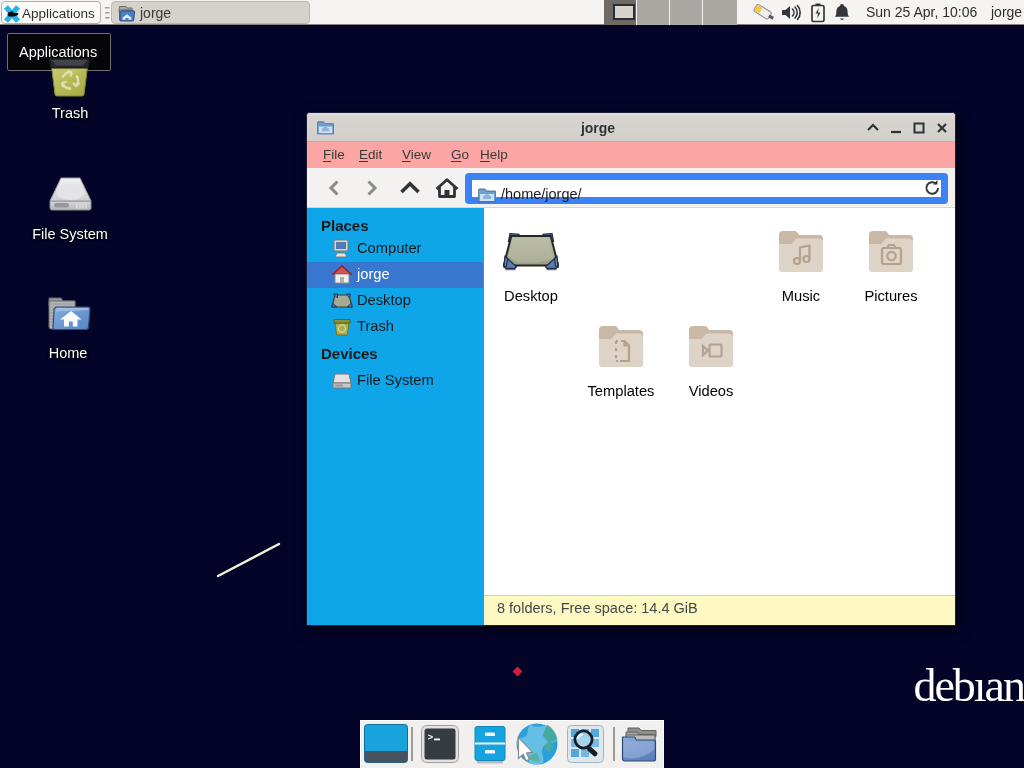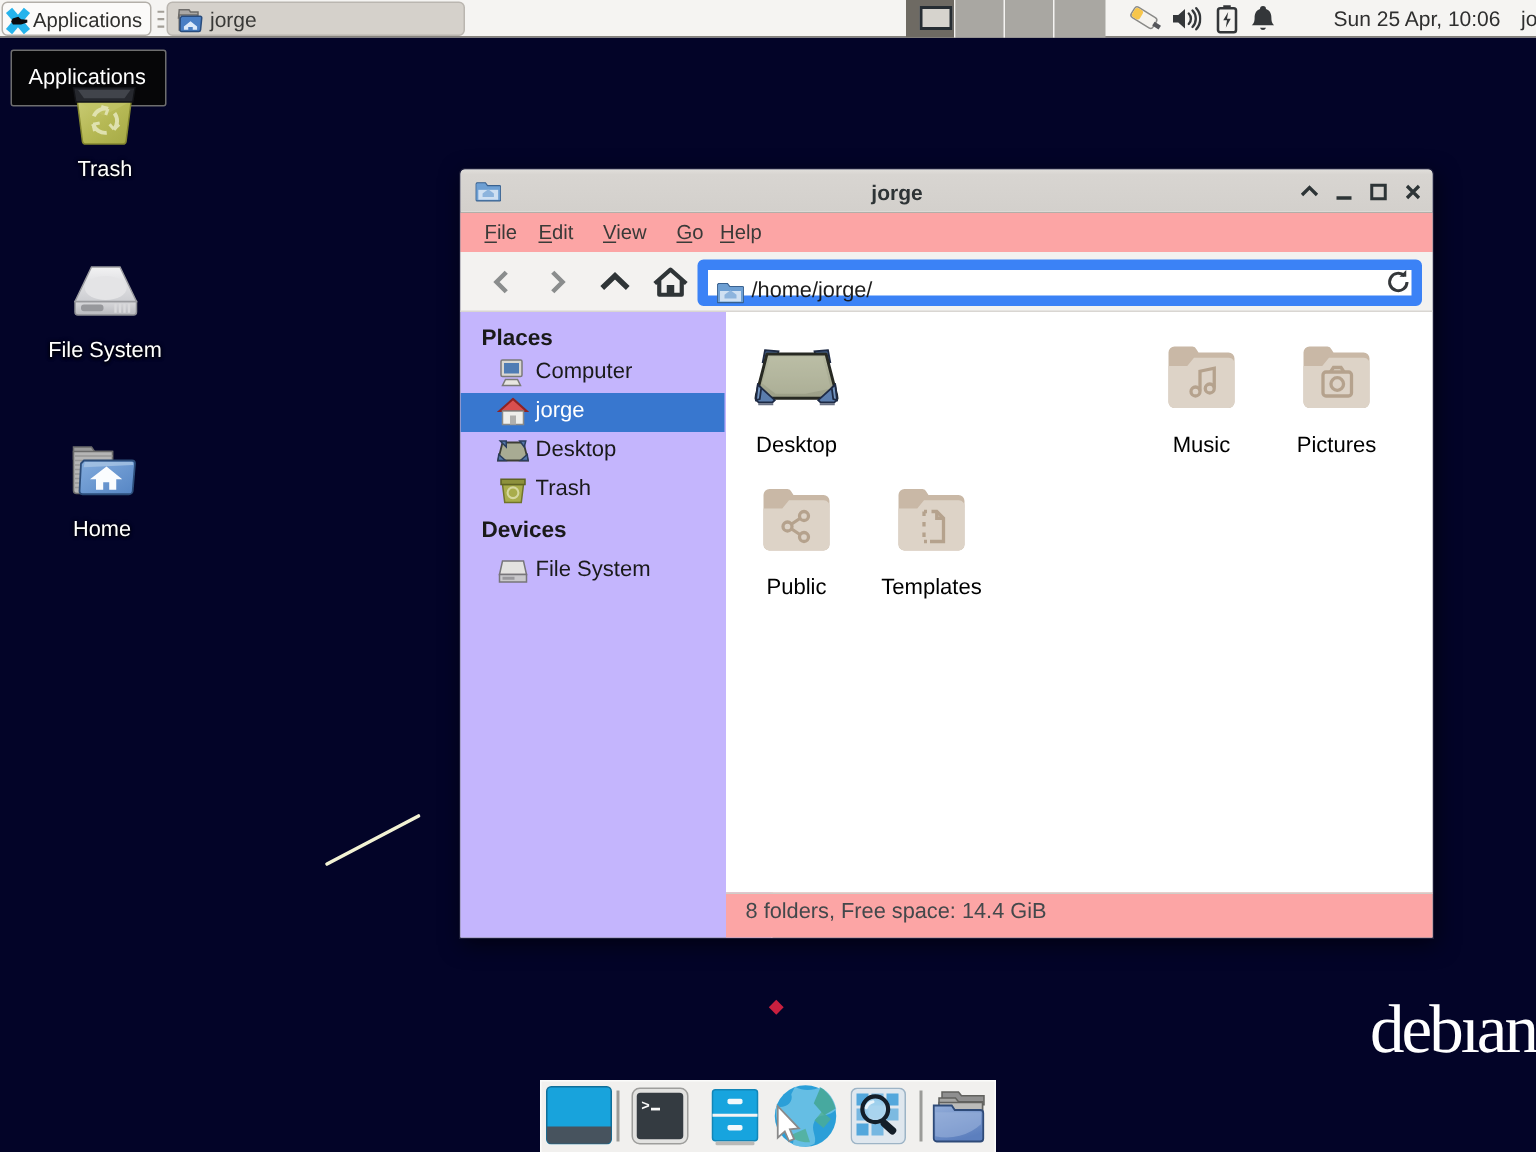--- a/index.html
+++ b/index.html
@@ -11,51 +11,51 @@
   #panel { left:0; top:0; width:1024px; height:25px; background:#f5f4f2; border-bottom:1px solid #85827c; }
   #appbtn { left:1px; top:1px; width:100px; height:23px; background:#fbfaf9; border:1px solid #b3afa9; border-radius:4px; }
   #appbtn span { position:absolute; left:20px; top:3.5px; font-size:13.5px; color:#2f2f2d; }
   #grip { left:104px; top:7px; width:7px; height:12px; }
   #taskbtn { left:111px; top:1px; width:199px; height:23px; background:#d5d1cb; border:1px solid #bab6b0; border-radius:4px; }
   #taskbtn span { position:absolute; left:28px; top:3px; font-size:14px; color:#3a3a38; }
   #pager { left:604px; top:0; width:133px; height:25px; background:#a9a7a2; display:flex; }
   #pager .ws { width:33px; height:25px; border-right:1px solid #f5f4f2; position:relative; }
   #pager .ws.active { background:#6e6a63; }
   #pager .win { position:absolute; left:9px; top:4px; width:22px; height:16px; background:#d6d3cd; border:2px solid #262d33; }
-  .traytext { top:4px; font-size:14px; color:#2f2f2f;margin-left:23px; }
+  .traytext { top:4px; font-size:14px; color:#2f2f2f; }
 
   
   #tooltip { left:7px; top:33px; width:104px; height:38px; background:#060608; border:1px solid #6e6e6e; border-radius:2px; z-index:5; }
   #tooltip span { position:absolute; left:11px; top:10px; font-size:14.5px; color:#fff; }
 
   
   .dlabel { font-size:14.5px; color:#fff; text-align:center; text-shadow:0 1px 2px #000, 0 0 3px #000; z-index:7; }
 
   
   #win { left:306px; top:112px; width:650px; height:514px; background:#fff; border:1px solid #1c1d38; border-radius:4px 4px 0 0; box-shadow:2px 4px 14px rgba(0,0,0,0.55); z-index:3; }
   #titlebar { left:0; top:0; width:648px; height:29px; background:linear-gradient(#e0deda 0%, #d8d5d1 12%, #d3d0cc 100%); border-radius:3px 3px 0 0; border-bottom:1px solid #b2aea8; }
   #title { width:100%; text-align:center; top:7px; font-size:14px; font-weight:bold; color:#2e3436; }
   .winbtn { top:8px; width:14px; height:14px; }
   #menubar { left:0; top:29px; width:648px; height:26px; background:#fca5a5; }
   .menuitem { top:5px; font-size:13.5px; color:#3a3a38; }
   .menuitem u { text-decoration:underline; text-underline-offset:2px; }
   #toolbar { left:0; top:55px; width:648px; height:40px; background:#f3f2f0; border-bottom:1px solid #d9d6d2; }
   #pathbar { left:158px; top:5px; width:483px; height:31px; background:#fff; border:7px solid #3b82f6; border-radius:4px; }
   #pathbar span { position:absolute; left:29px; top:6px; font-size:14.5px; color:#1c1c1c; }
-  #sidebar { left:0; top:95px; width:208px; height:417px; background:#c4b5fd; border-right:1px solid #d9d6d2; overflow:hidden; }
+  #sidebar { left:0; top:95px; width:208px; height:417px; background:#0ea5e9; border-right:1px solid #d9d6d2; overflow:hidden; }
   .shead { left:14px; font-size:15px; font-weight:bold; color:#1a1a1a; }
   .srow { left:0; width:176px; height:26px; }
   .srow span { position:absolute; left:50px; top:4px; font-size:14.7px; color:#1a1a1a; }
   .srow.sel { background:#3877cf; }
   .srow.sel span { color:#fff; }
   .srow svg { position:absolute; left:24px; top:3px; }
   #mainarea { left:177px; top:95px; width:471px; height:387px; background:#fff; }
   .fitem { width:90px; text-align:center; }
   .fitem .flabel { margin-top:8px; font-size:14.7px; color:#000; }
-  #statusbar { left:177px; top:482px; width:471px; height:30px; background:#fca5a5; border-top:1px solid #d0cdc8; }
+  #statusbar { left:177px; top:482px; width:471px; height:30px; background:#fef9c3; border-top:1px solid #d0cdc8; }
   #statusbar span { position:absolute; left:13px; top:3.5px; font-size:14.5px; color:#43484b; }
 
   
   #debian { left:0; top:659px; width:1024px; text-align:right; font-family:"Liberation Serif", serif; font-size:46px; color:#fff; letter-spacing:-2px; }
   #idot { left:514px; top:668px; width:7px; height:7px; background:#c9203f; transform:rotate(45deg); }
 
   
   #dock { left:360px; top:720px; width:304px; height:48px; background:#f1f0ee; border:1px solid #fbfbfa; border-bottom:none; }
   .dsep { top:6px; width:2px; height:34px; background:#9b9b98; }
 </style>
@@ -355,44 +355,42 @@
         <path d="M6 3 h12 a3 3 0 0 1 2.6 1.8 L22 7 H42 a4 4 0 0 1 4 4 v29 a4 4 0 0 1 -4 4 H6 a4 4 0 0 1 -4 -4 V7 a4 4 0 0 1 4 -4 Z" fill="#c9b8a6"></path>
         <path d="M2 16 h12.5 l4.5 -5.5 H42 a4 4 0 0 1 4 5 V40 a4 4 0 0 1 -4 4 H6 a4 4 0 0 1 -4 -4 Z" fill="#ddd3c7"></path>
         <g stroke="#b5a28d" stroke-width="2.2" fill="none">
           <rect x="15" y="20" width="19" height="16" rx="2"></rect>
           <path d="M20 20 l2 -3 h5 l2 3"></path>
           <circle cx="24.5" cy="28" r="4.2"></circle>
         </g>
       </svg>
       <div class="flabel">Pictures</div>
     </div>
-    <div class="fitem abs" style="left:2px; top:115px">
-      <svg width="48" height="48" viewBox="0 0 48 48">
-        <path d="M6 3 h12 a3 3 0 0 1 2.6 1.8 L22 7 H42 a4 4 0 0 1 4 4 v29 a4 4 0 0 1 -4 4 H6 a4 4 0 0 1 -4 -4 V7 a4 4 0 0 1 4 -4 Z" fill="#c9b8a6"></path>
-        <path d="M2 16 h12.5 l4.5 -5.5 H42 a4 4 0 0 1 4 5 V40 a4 4 0 0 1 -4 4 H6 a4 4 0 0 1 -4 -4 Z" fill="#ddd3c7"></path>
-        <g stroke="#b5a28d" stroke-width="2.2" fill="none">
-          <circle cx="18" cy="28" r="3"></circle>
-          <circle cx="29" cy="21" r="3"></circle>
-          <circle cx="29" cy="35" r="3"></circle>
-          <path d="M20.5 26.5 L26.5 22.5 M20.5 29.5 L26.5 33.5"></path>
-        </g>
-      </svg>
-      <div class="flabel">Public</div>
-    </div>
     <div class="fitem abs" style="left:92px; top:115px">
       <svg width="48" height="48" viewBox="0 0 48 48">
         <path d="M6 3 h12 a3 3 0 0 1 2.6 1.8 L22 7 H42 a4 4 0 0 1 4 4 v29 a4 4 0 0 1 -4 4 H6 a4 4 0 0 1 -4 -4 V7 a4 4 0 0 1 4 -4 Z" fill="#c9b8a6"></path>
         <path d="M2 16 h12.5 l4.5 -5.5 H42 a4 4 0 0 1 4 5 V40 a4 4 0 0 1 -4 4 H6 a4 4 0 0 1 -4 -4 Z" fill="#ddd3c7"></path>
         <g stroke="#b5a28d" stroke-width="2.2" fill="none">
           <path d="M24 18 h3.5 l4.5 4.5 V38 h-9"></path>
           <path d="M19 18 h2 M19 38 h2 M19 18 v3 M19 25 v3 M19 32 v3" stroke-dasharray="3 2.4"></path>
           <path d="M27.5 18 v4.5 H32"></path>
         </g>
       </svg>
       <div class="flabel">Templates</div>
+    </div>
+    <div class="fitem abs" style="left:182px; top:115px">
+      <svg width="48" height="48" viewBox="0 0 48 48">
+        <path d="M6 3 h12 a3 3 0 0 1 2.6 1.8 L22 7 H42 a4 4 0 0 1 4 4 v29 a4 4 0 0 1 -4 4 H6 a4 4 0 0 1 -4 -4 V7 a4 4 0 0 1 4 -4 Z" fill="#c9b8a6"></path>
+        <path d="M2 16 h12.5 l4.5 -5.5 H42 a4 4 0 0 1 4 5 V40 a4 4 0 0 1 -4 4 H6 a4 4 0 0 1 -4 -4 Z" fill="#ddd3c7"></path>
+        <g stroke="#b5a28d" stroke-width="2.2" fill="none">
+          <path d="M16 23 l5 4.5 -5 4.5 Z"></path>
+          <rect x="22.5" y="21.5" width="12" height="12" rx="1.5"></rect>
+        </g>
+      </svg>
+      <div class="flabel">Videos</div>
     </div>
   </div>
   <div id="statusbar" class="abs">
       <span>8 folders, Free space: 14.4 GiB</span>
     </div>
 </div>
 
 <div id="debian" class="abs">debıan</div>
 <div id="idot" class="abs"></div>
 

